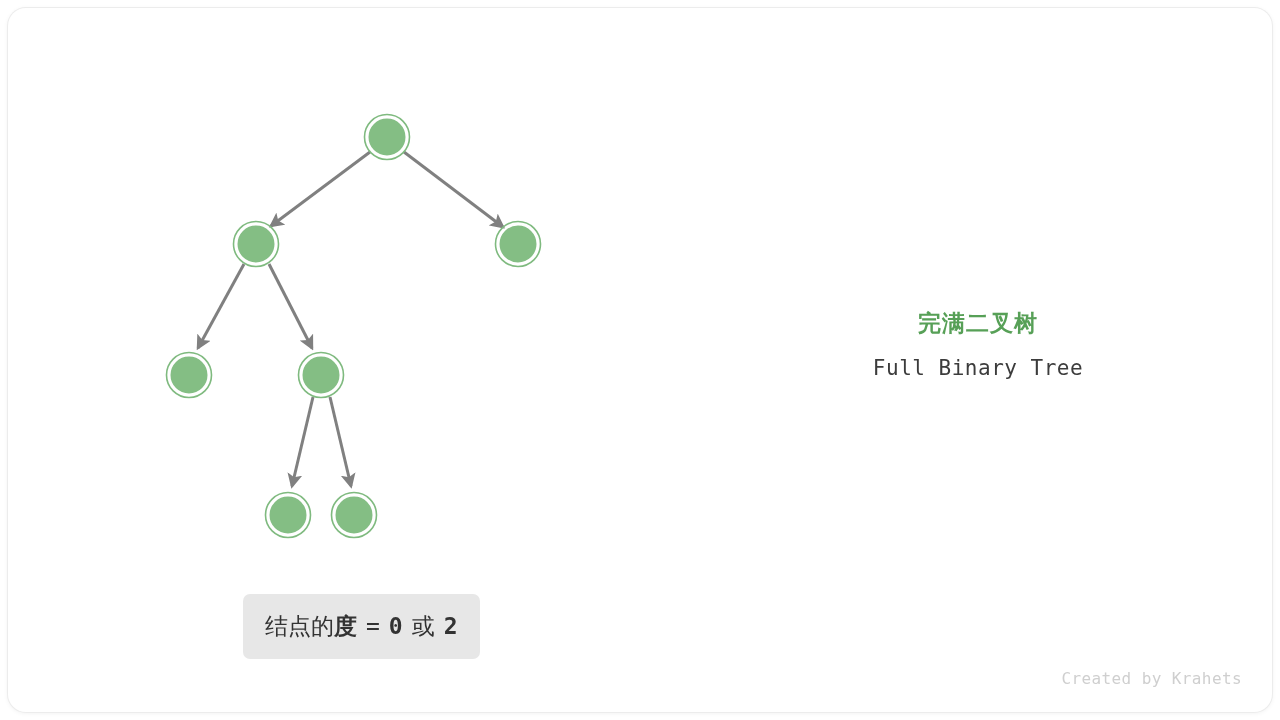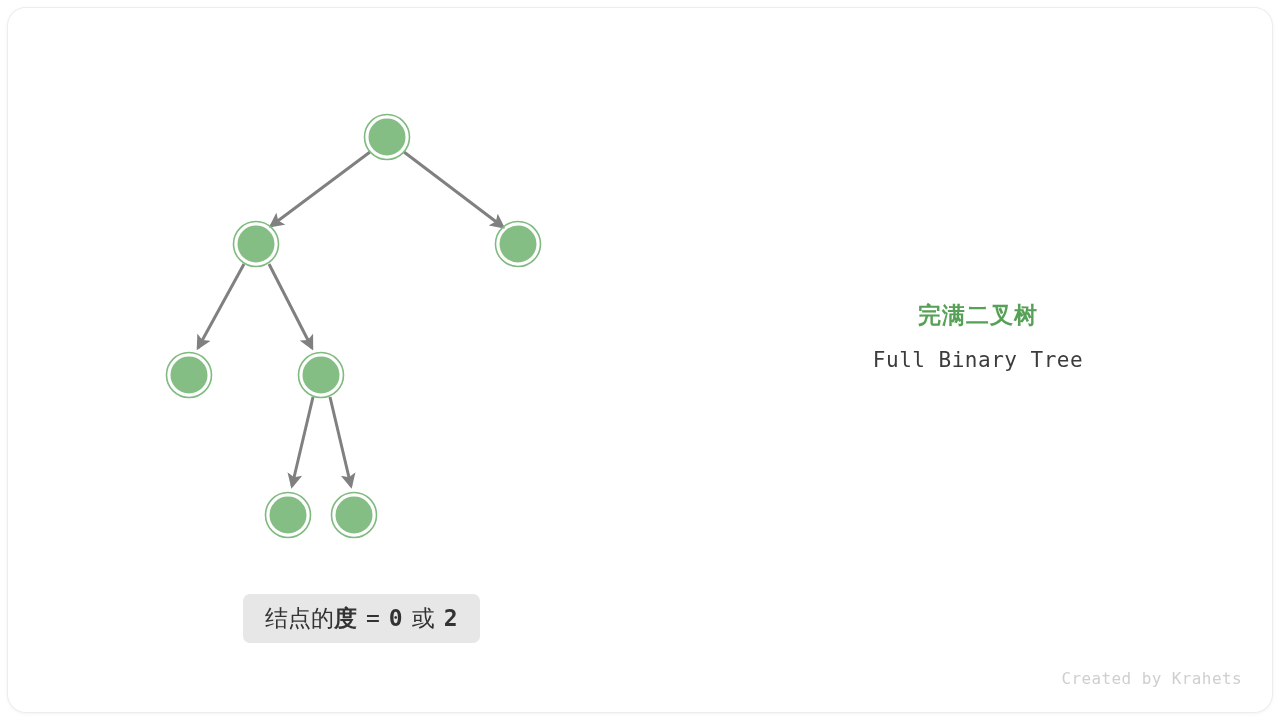--- a/index.html
+++ b/index.html
@@ -52,38 +52,38 @@
     width: 420px;
     text-align: center;
   }
   .title-cn {
     font-family: "Liberation Sans", "DejaVu Sans", sans-serif;
     font-size: 23px;
     font-weight: bold;
     color: #57a057;
     letter-spacing: 1px;
     line-height: 30px;
-    margin: 0;
+    margin: 8px;
   }
   .title-en {
     font-family: "DejaVu Sans Mono", "Liberation Mono", monospace;
     font-size: 21px;
     color: #3c3c3c;
     letter-spacing: 0.5px;
     line-height: 28px;
     margin: 0;
     margin-top: 16px;
   }
 
   
   .caption-chip {
     position: absolute;
     left: 235px;
     top: 586px;
-    height: 49px;
+    height: 65px;
     display: flex;
     align-items: center;
     justify-content: center;
     padding: 0 22px;
     background: #e7e7e7;
     border-radius: 7px;
     box-sizing: border-box;
     white-space: nowrap;
   }
   .caption-chip .seg {

